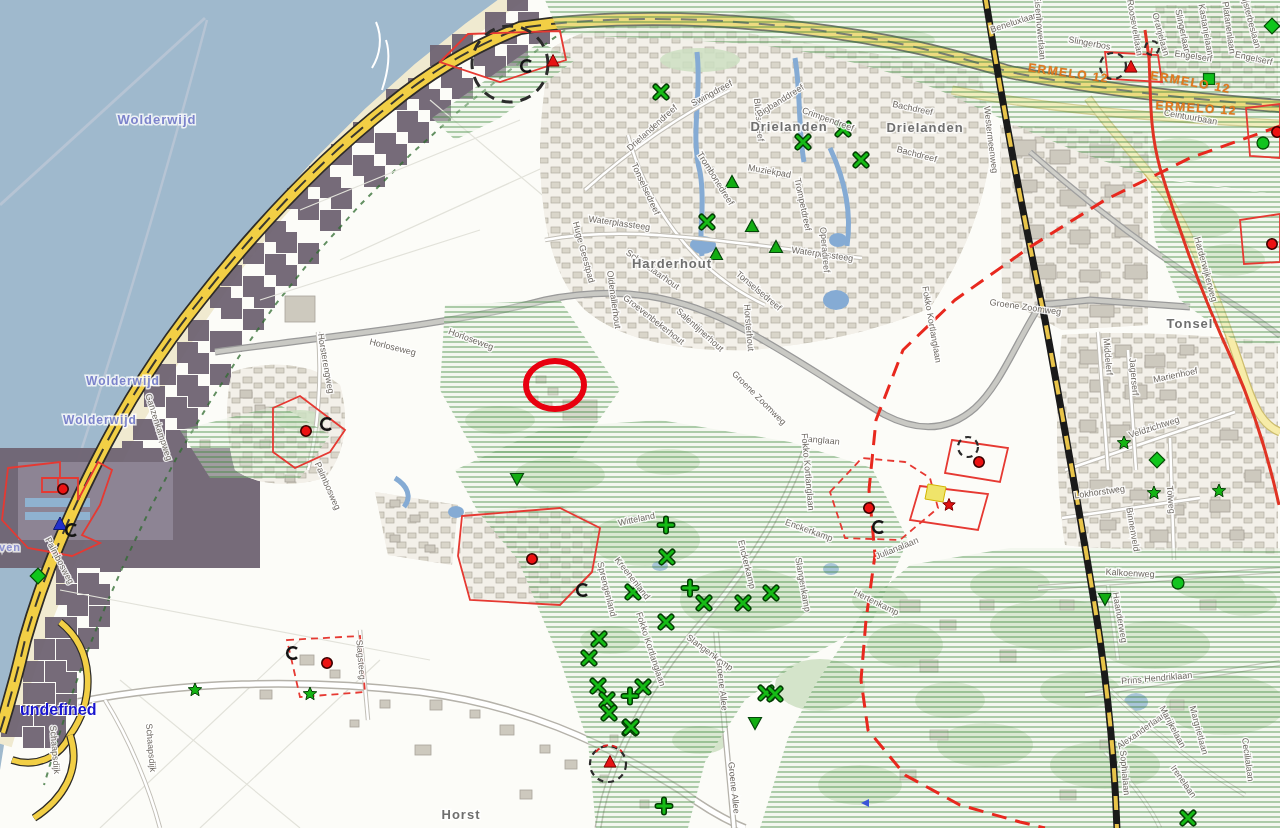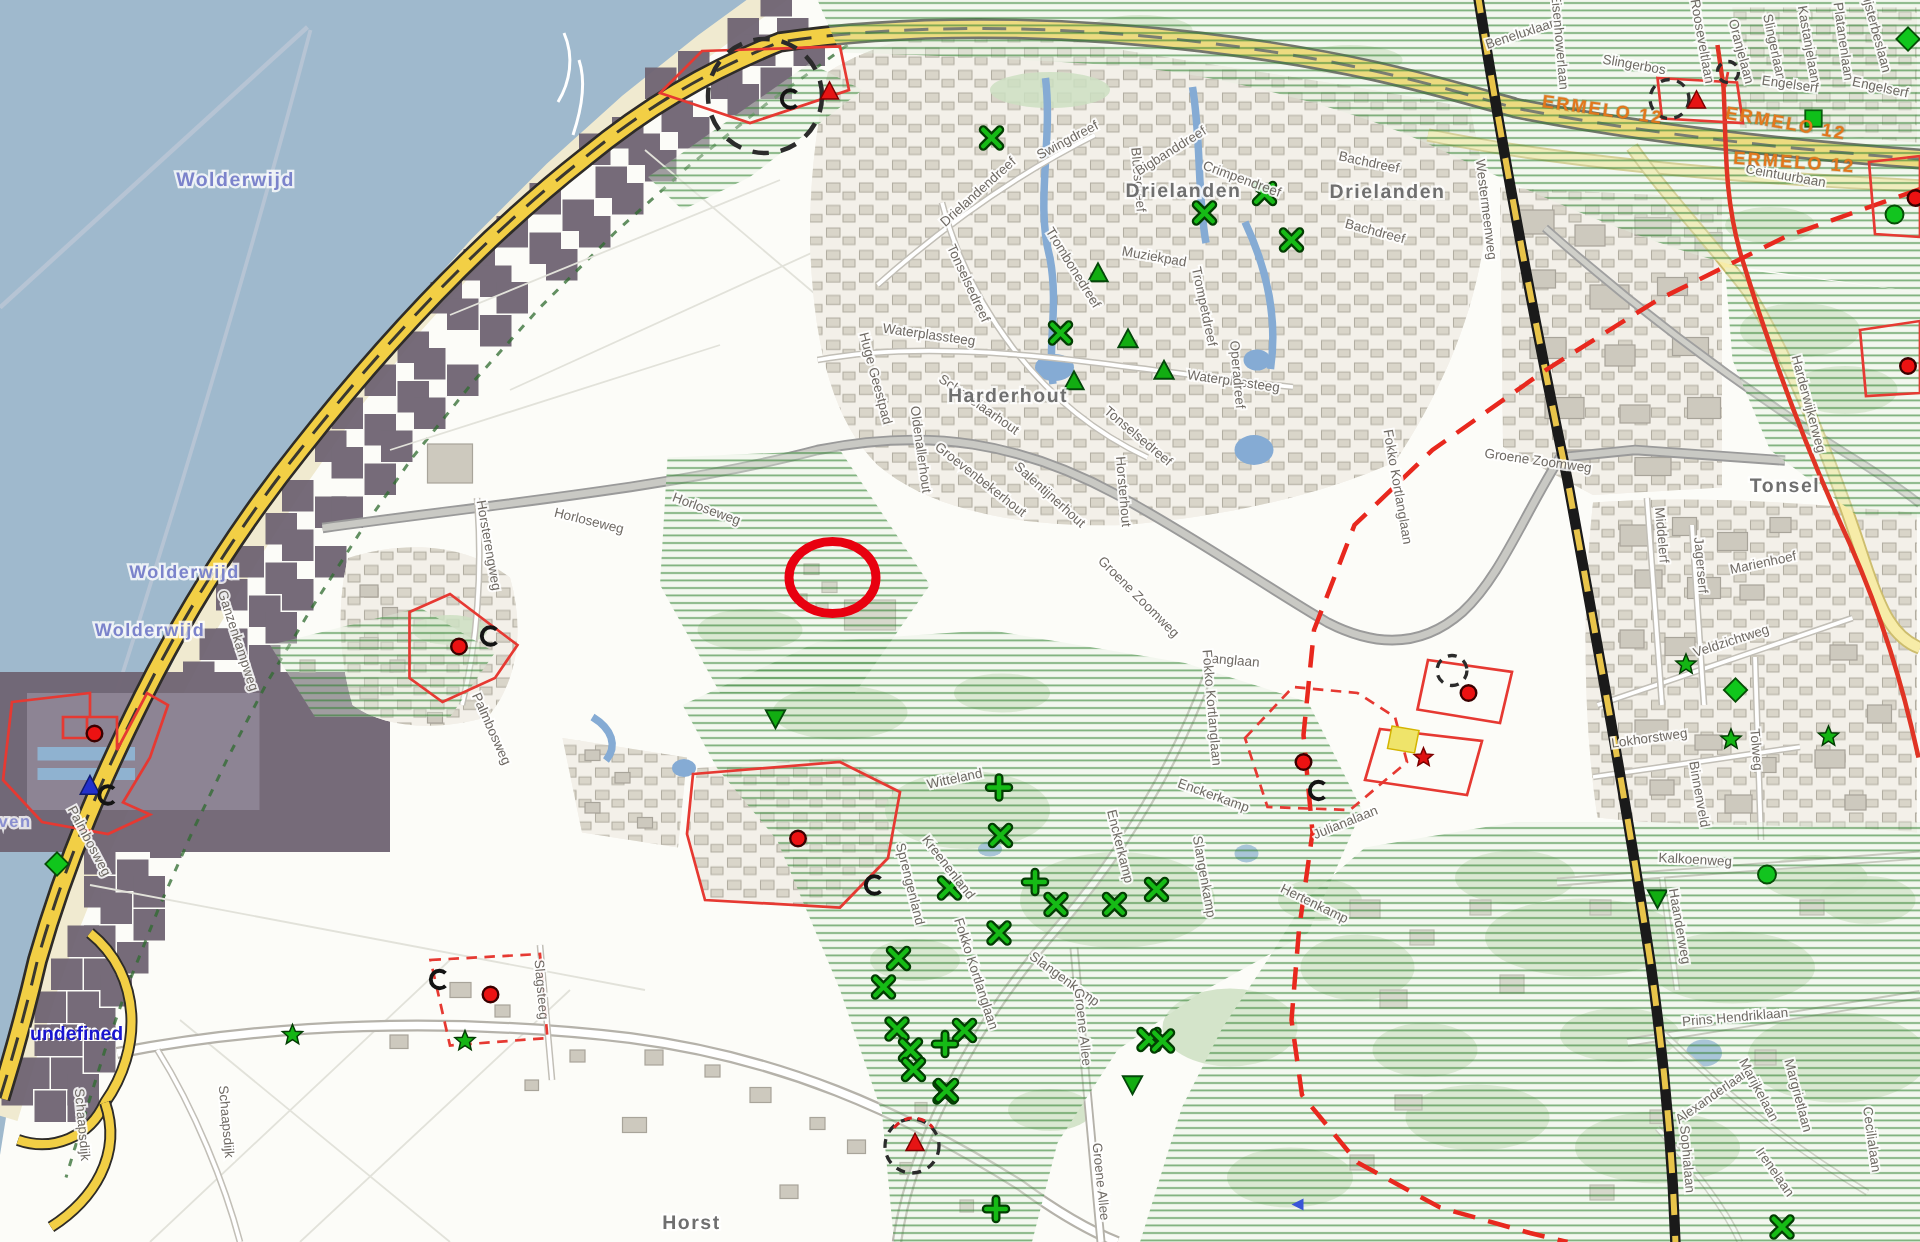--- a/index.html
+++ b/index.html
@@ -1,19 +1,19 @@
 <!DOCTYPE html>
 <html><head>
 <meta charset="utf-8">
 <style>
   html,body{margin:0;padding:0;background:#fbfbf6;width:1280px;height:828px;overflow:hidden;
     font-family:"Liberation Sans", sans-serif;}
   #viewport{position:relative;width:1280px;height:828px;}
   svg{display:block}
-  #status-text{position:absolute;left:20px;top:681px;font-size:13px;font-weight:bold;
+  #status-text{position:absolute;left:20px;top:701px;font-size:16px;font-weight:bold;
     color:#1814cf;text-shadow:1px 1px 0 #fff,-1px -1px 0 #fff;}
 </style>
 </head>
 <body>
 
 <div id="viewport">
   <svg id="map" width="1280" height="828" viewBox="0 0 1280 828">
       <defs>
         <pattern id="hatch" width="6" height="5" patternUnits="userSpaceOnUse">
           <rect width="6" height="5" fill="rgba(228,240,224,0.38)"></rect>

